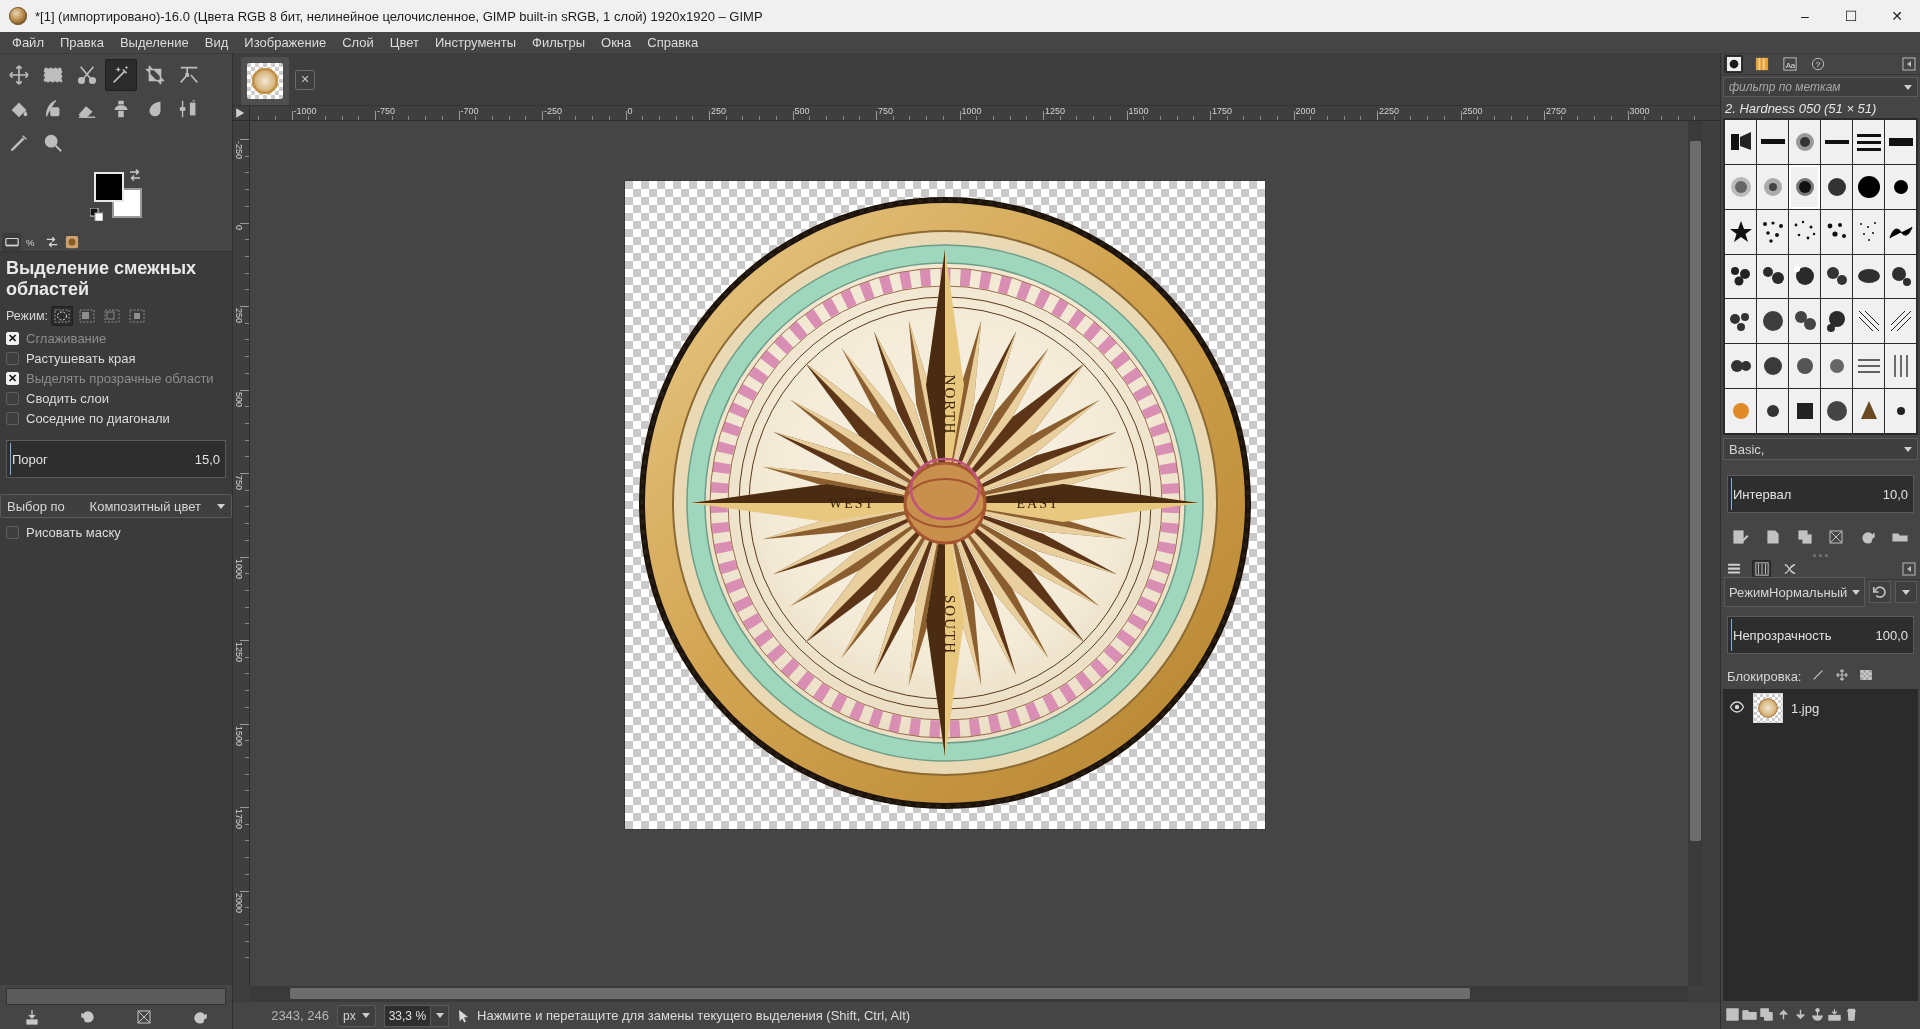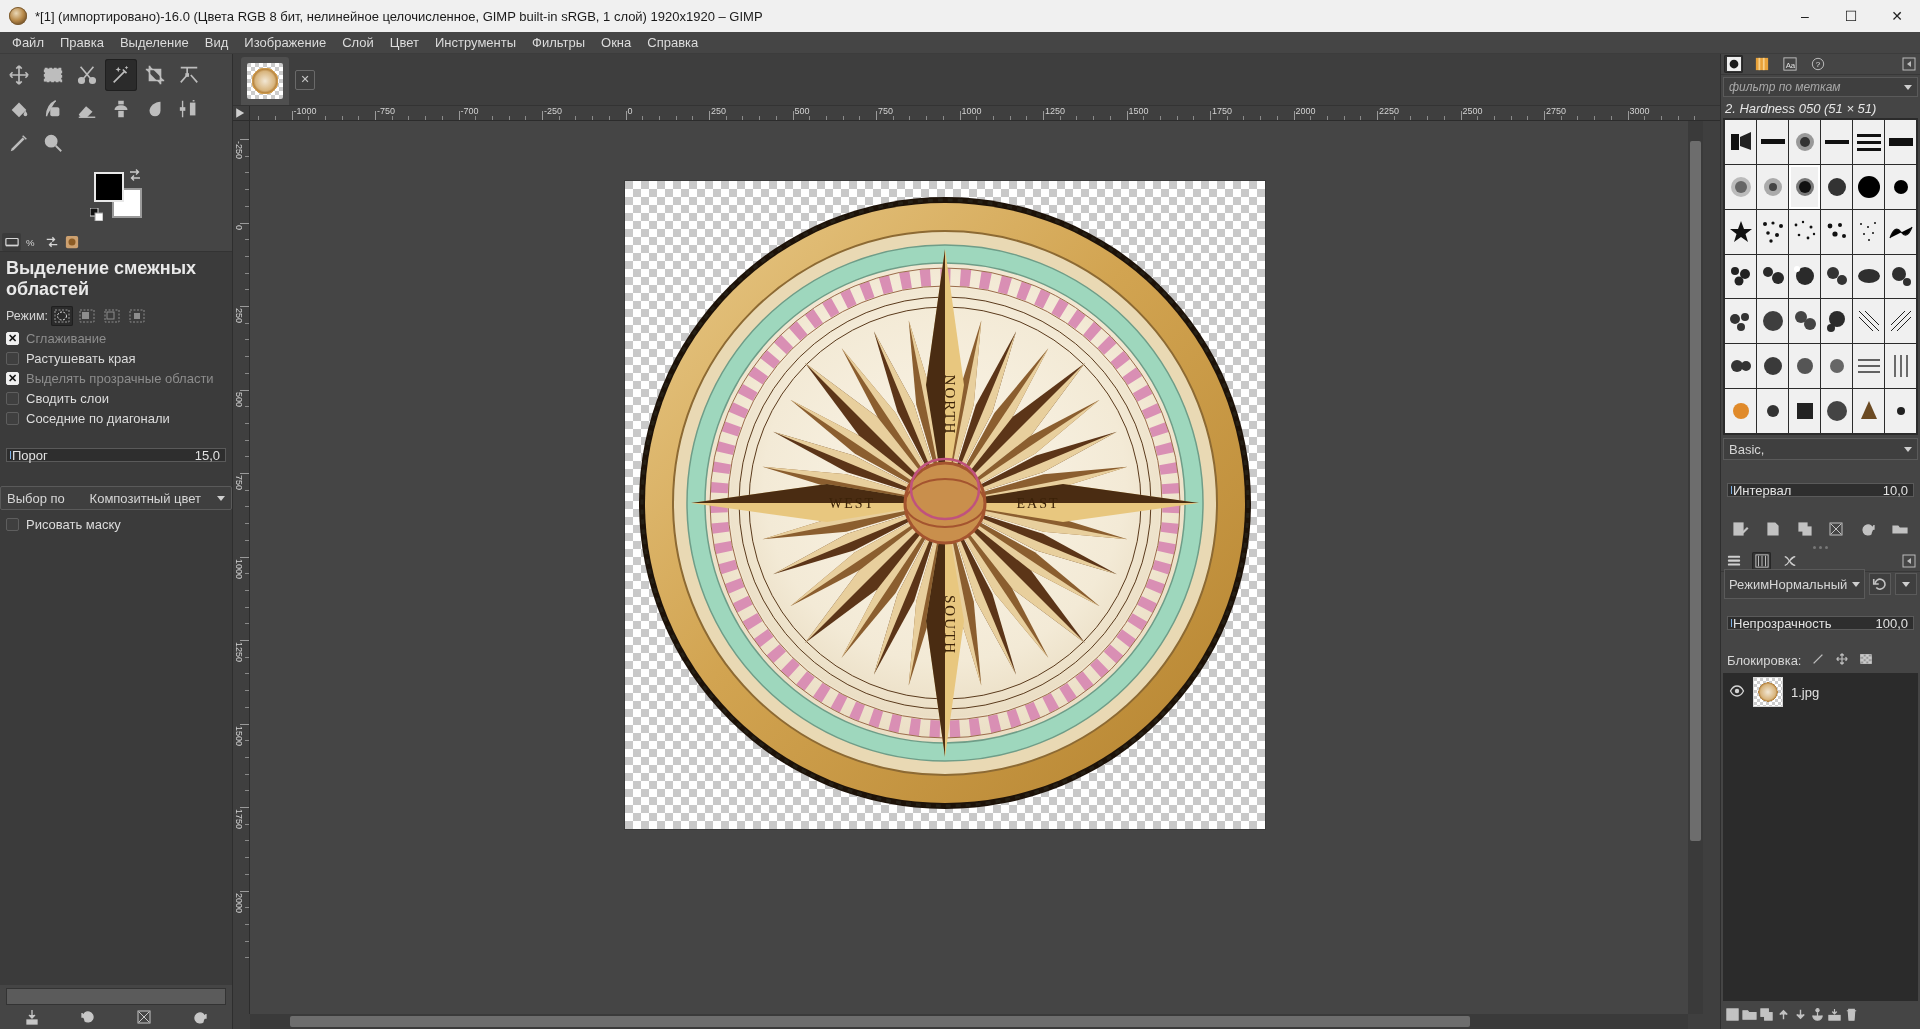--- a/index.html
+++ b/index.html
@@ -59,21 +59,21 @@
   .opt-row{display:flex;align-items:center;padding:2px 6px;min-height:20px;}
   .mode-btn{width:22px;height:20px;margin-left:3px;display:flex;align-items:center;justify-content:center;border-radius:2px;}
   .mode-btn.sel{background:#2b2b2b;box-shadow:0 0 0 1px #1f1f1f inset;}
   .mode-btn svg{width:16px;height:14px;}
   .chk{width:13px;height:13px;border-radius:2px;background:#3f3f3f;border:1px solid #5e5e5e;margin-right:7px;flex:none;
        display:flex;align-items:center;justify-content:center;font-size:11px;line-height:1;color:#111;}
   .chk.on{background:#f0f0f0;border-color:#f0f0f0;color:#111;font-weight:bold;}
   .chk-lbl{font-size:13px;color:#dcdcdc;}
   .chk-lbl.dim{color:#8d8d8d;}
   .spin{
-    margin:20px 6px; height:14px;background:#2e2e2e;border:1px solid #5a5a5a;
+    margin:12px 6px; height:38px;background:#2e2e2e;border:1px solid #5a5a5a;
     display:flex;align-items:center;padding:0 5px;justify-content:space-between;position:relative;
   }
   .spin .lbl{font-size:13px;color:#e2e2e2;}
   .spin .val{font-size:13px;color:#e2e2e2;}
   .spin .caret{position:absolute;left:3px;top:2px;bottom:2px;width:1px;background:#7fb3e8;}
   .combo{
     margin:4px 0;height:24px;background:#3f3f3f;border:1px solid #5a5a5a;border-radius:2px;
     display:flex;align-items:center;padding:0 6px;justify-content:space-between;
   }
   .combo .cl{font-size:13px;}
@@ -767,20 +767,39 @@
       </div>
       <div id="hscrollrow">
         <div style="width:17px;background:#3f3f3f"></div>
         <div id="hscroll">
             <div class="thumbh"></div>
           </div>
         <div style="width:32px;background:#3f3f3f"></div>
       </div>
     </div>
 
+    <div id="statusbar">
+      <div class="pos">2343, 246</div>
+      <div class="sbcombo">
+        <span>px</span>
+        <span class="arrow-d"></span>
+      </div>
+      <div style="display:flex;align-items:center">
+        <div class="zoomentry">33,3 %</div>
+        <div class="zoombtn">
+            <span class="arrow-d"></span>
+          </div>
+      </div>
+      <div id="statusmsg">
+        <svg width="14" height="14" viewBox="0 0 14 14">
+            <path d="M2 1l9 7-4 .6 2 4-1.8.9-2-4-2.6 3z" fill="#d9d9d9"></path>
+          </svg>
+        <span>Нажмите и перетащите для замены текущего выделения (Shift, Ctrl, Alt)</span>
+      </div>
+    </div>
   </div>
 
   <div id="rightdock">
 
     <div class="dockhdr">
       <div class="tb sel">
         <svg viewBox="0 0 16 16">
             <rect x="0" y="0" width="16" height="16" fill="#efefef"></rect>
             <circle cx="8" cy="8" r="5" fill="#1a1a1a"></circle>
           </svg>

